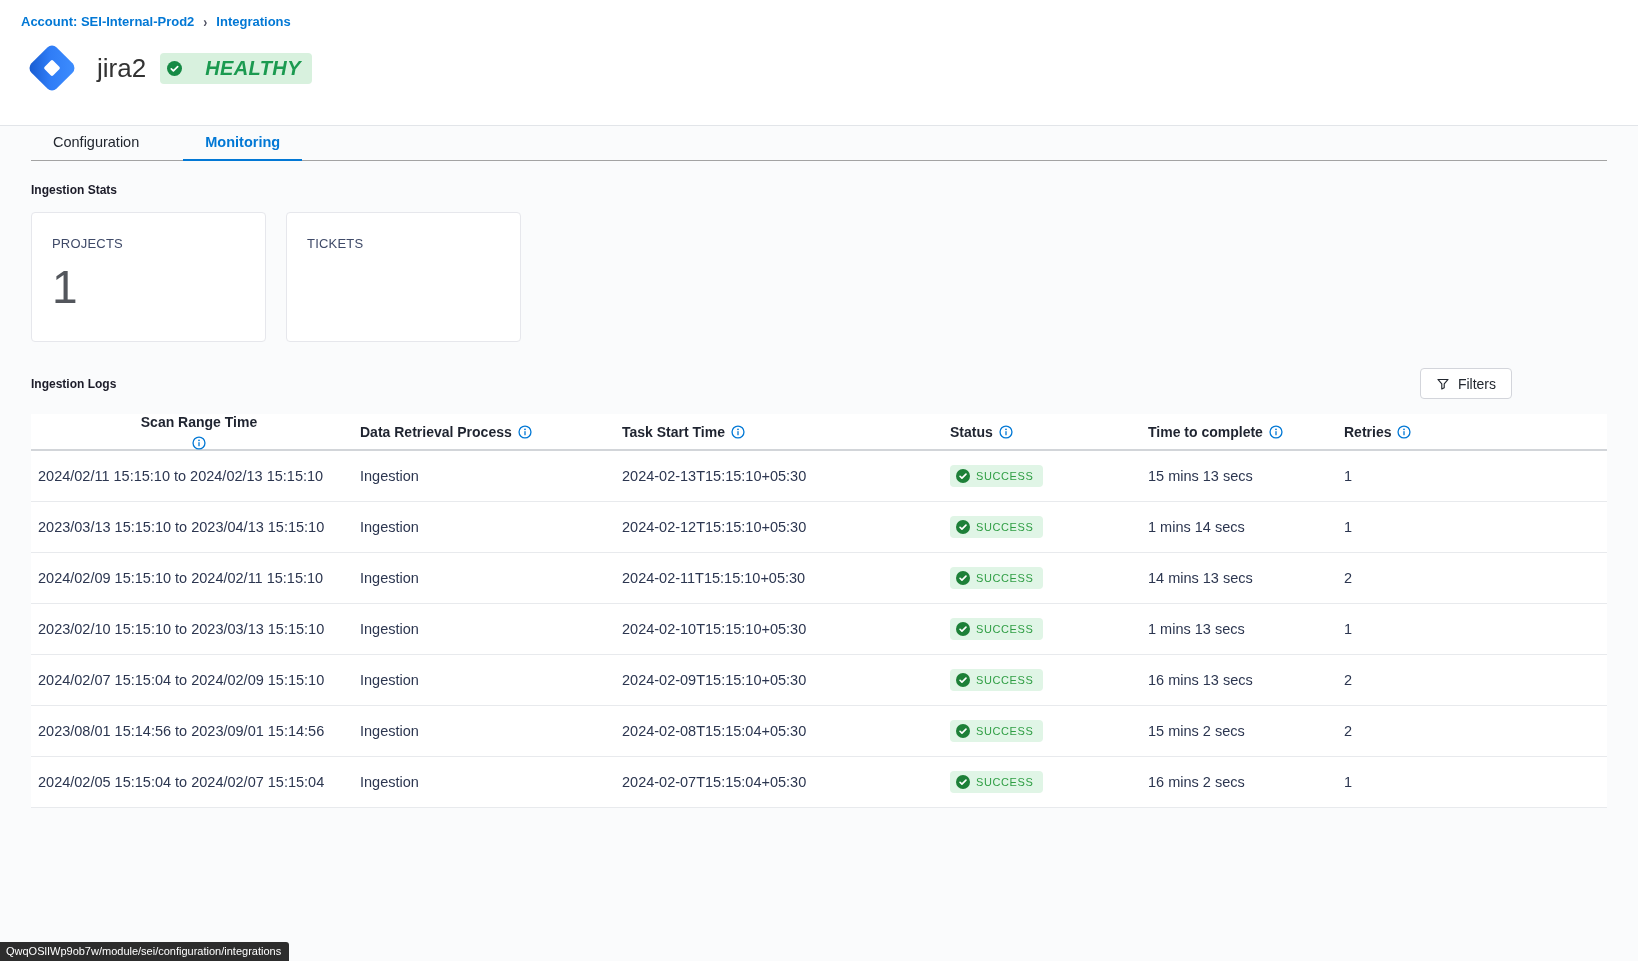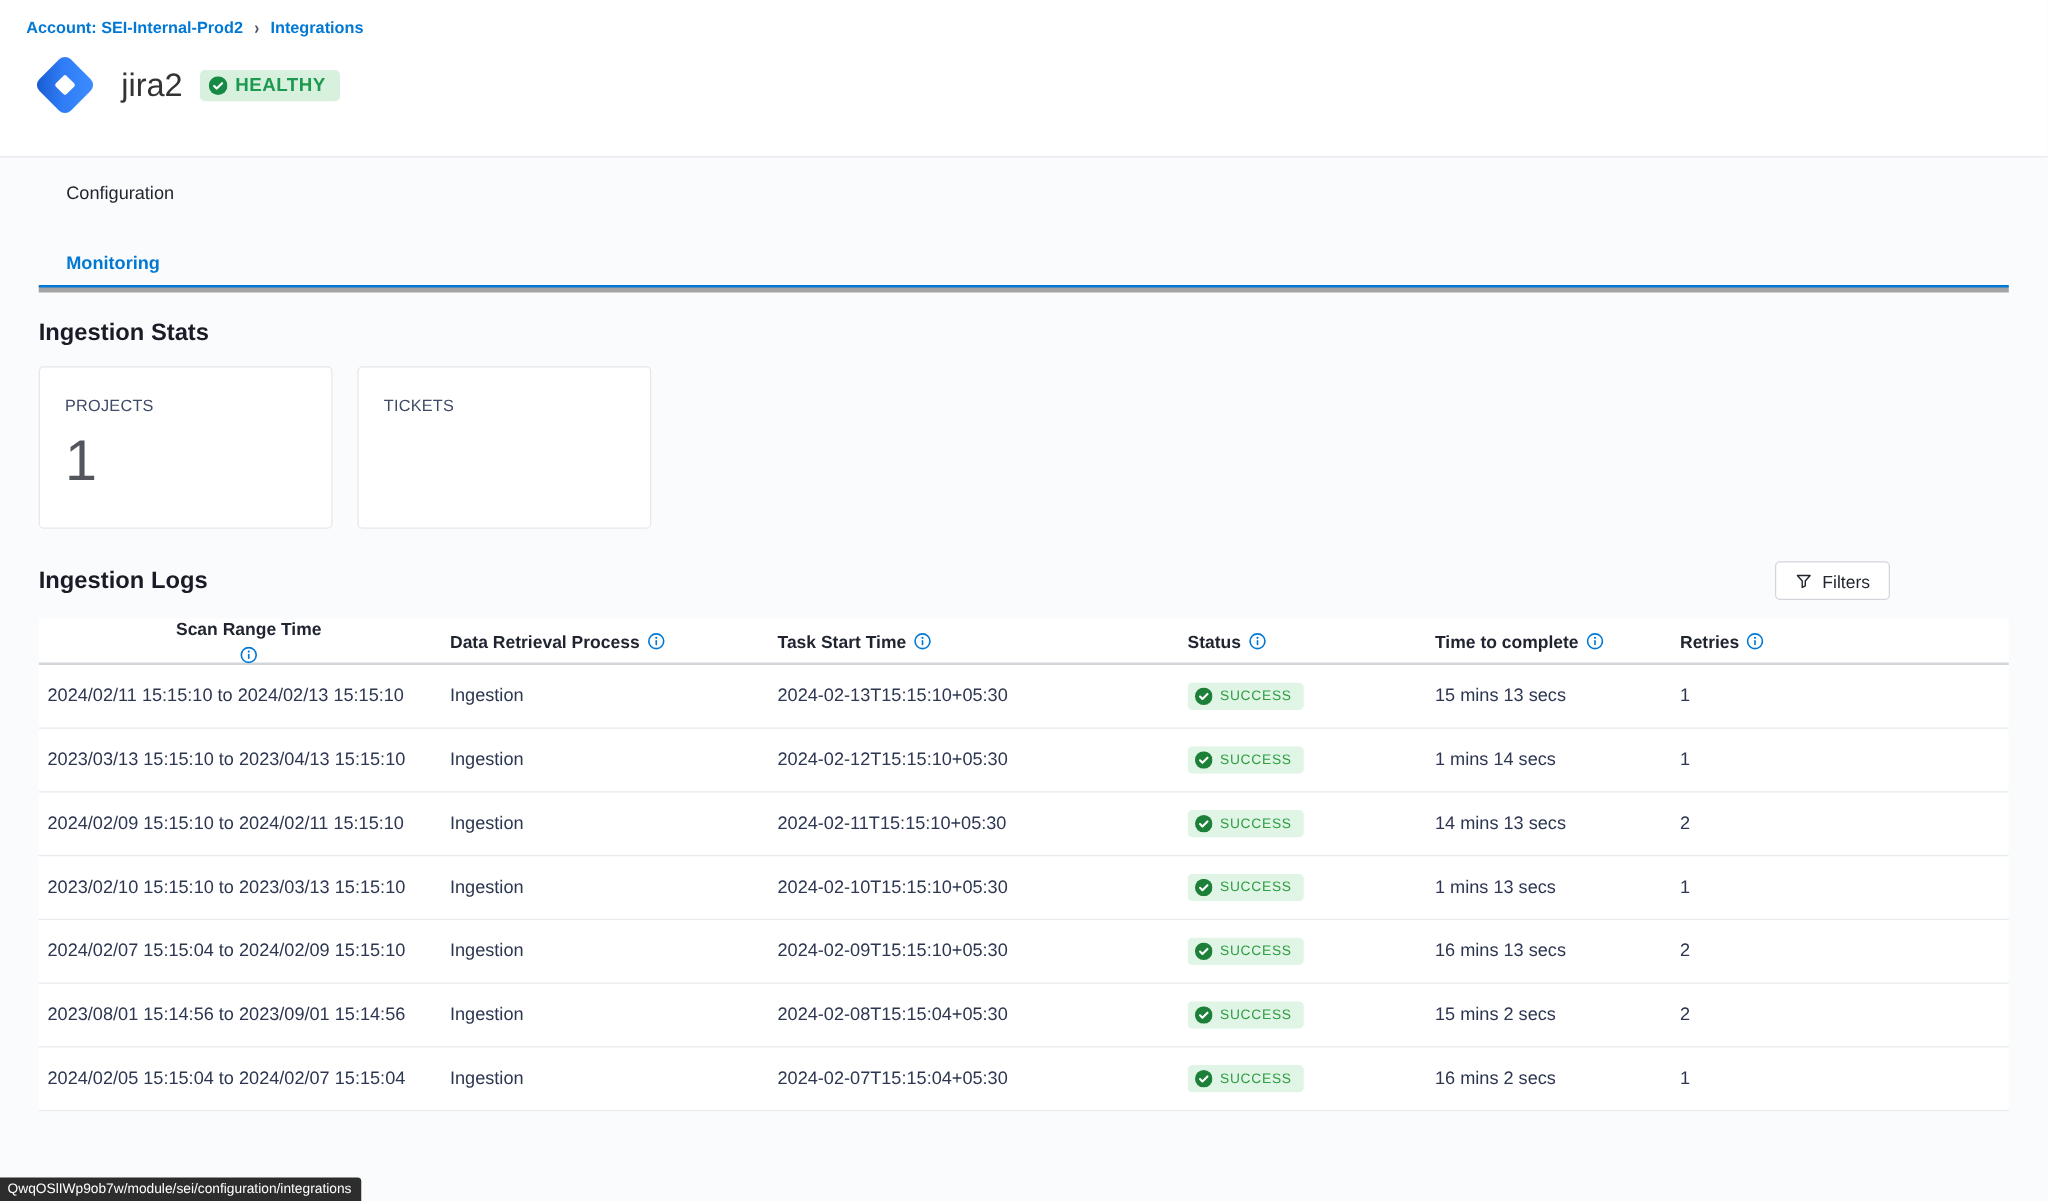--- a/index.html
+++ b/index.html
@@ -44,57 +44,56 @@
   .jira-logo { width: 62px; height: 62px; display: inline-flex; align-items: center; justify-content: center; }
   .integration-title {
     font-size: 26px;
     font-weight: 400;
     color: #333333;
     margin-left: 14px;
   }
   .health-badge {
     display: inline-flex;
     align-items: center;
-    gap: 6px;
+    gap: 23px;
     margin-left: 14px;
     background: #d8f1de;
     border-radius: 4px;
     padding: 4px 11px 4px 7px;
-    font-size: 15px;
+    font-size: 20px;
     font-weight: 700;
     letter-spacing: 0.4px;
     color: #1b9a50;
+    font-style: italic;
   }
 
   
   .main { padding: 0 31px; }
 
   .tab-bar {
     display: flex;
     gap: 22px;
-    margin-top: 13px;
-    border-bottom: 5px solid #a3a3a3;
-    flex-direction: column;
+    border-bottom: 1px solid #a3a3a3;
   }
   .tab {
     font-size: 14.5px;
     padding: 8px 22px 9px 22px;
     cursor: pointer;
     color: #22272f;
     border-bottom: 2px solid transparent;
     margin-bottom: -1px;
   }
   .tab.active {
     color: #0278d5;
     font-weight: 700;
     border-bottom: 2px solid #0278d5;
   }
 
   .section-heading {
-    font-size: 19px;
+    font-size: 12px;
     font-weight: 700;
     color: #1b1b28;
     margin-top: 22px;
   }
 
   .cards { display: flex; gap: 20px; margin-top: 15px; }
   .stat-card {
     width: 235px;
     height: 130px;
     background: #ffffff;

